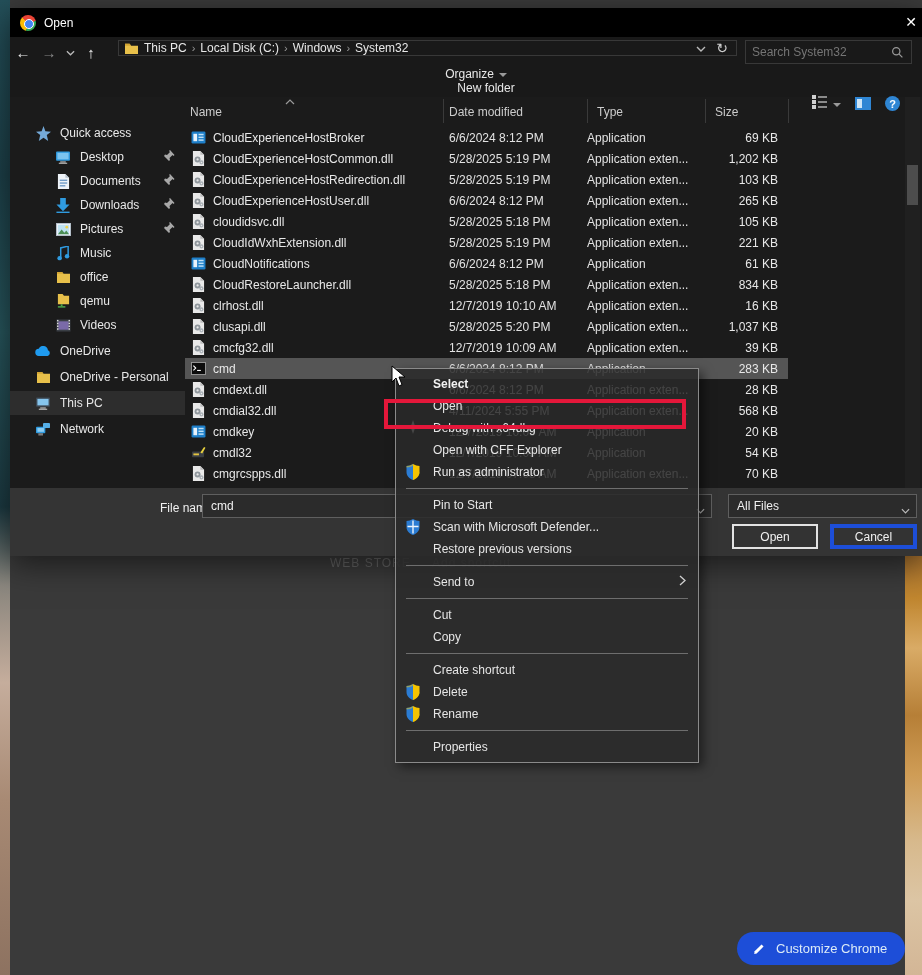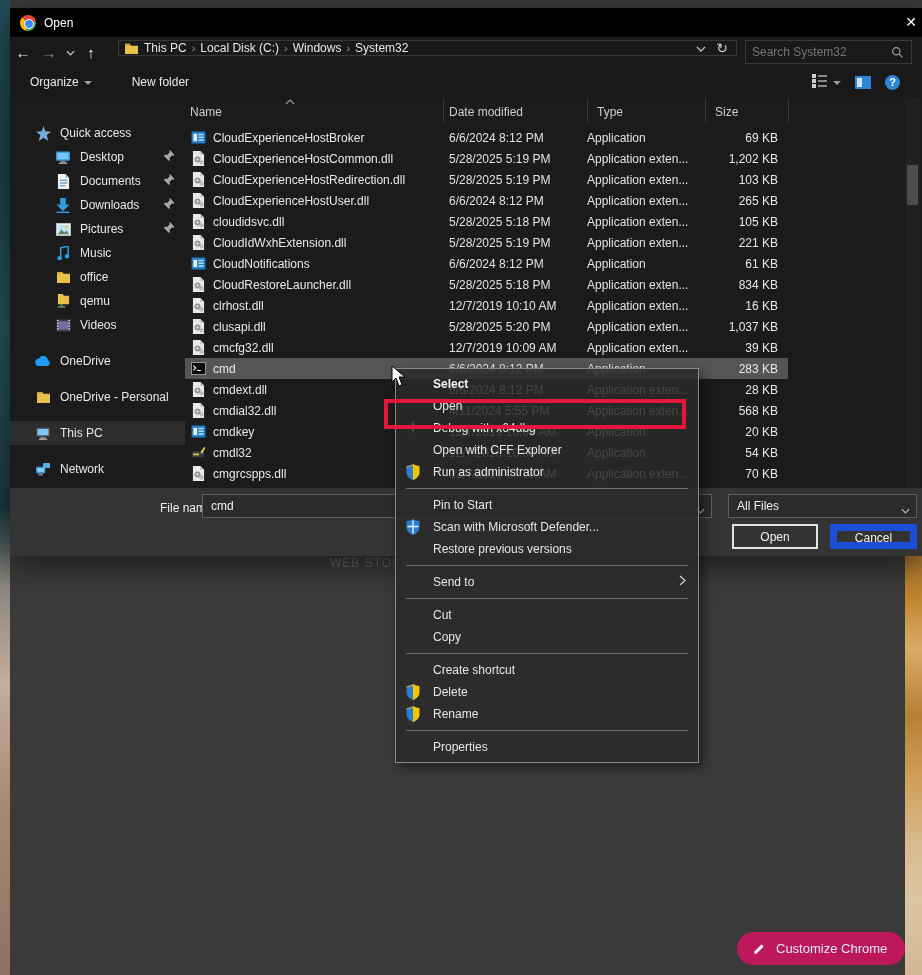--- a/index.html
+++ b/index.html
@@ -14,21 +14,21 @@
     background:linear-gradient(180deg,#24505a 0%,#1d4049 18%,#27555c 34%,#1c3a42 52%,#89857d 60%,#c5ad9c 70%,#a88a74 82%,#8d7260 100%);
   }
   .fur-strip {
     position:absolute; right:0; top:556px; width:17px; height:419px; z-index:0;
     background:linear-gradient(180deg,#a8722f 0%,#c0862f 10%,#d9ab66 22%,#b67f37 38%,#cf9c55 52%,#d7b98c 68%,#dcc5a4 82%,#d3b696 100%);
   }
   .page-faint-text { position:absolute; top:556px; color:#626262; font-size:12px; z-index:1; letter-spacing:1px; }
   
   .customize-pill {
     position:absolute; left:737px; top:932px; height:33px; padding:0 18px 0 14px; z-index:2;
-    background:#be185d; border-radius:17px; display:flex; align-items:center; gap:9px;
+    background:#1d4ed8; border-radius:17px; display:flex; align-items:center; gap:9px;
     color:#dcebf7; font-size:13px; cursor:pointer; border:none;
   }
   
   .dialog {
     position:absolute; left:10px; top:8px; width:912px; height:548px; z-index:3;
     background:#1b1b1b; box-shadow:0 8px 30px rgba(0,0,0,.55);
   }
   .titlebar { position:absolute; left:0; top:0; right:0; height:29px; background:#000; display:flex; align-items:center; padding-left:10px; gap:8px; }
   .chrome-logo { width:16px; height:16px; border-radius:50%;
     background:conic-gradient(from -45deg,#ea4335 0 120deg,#4285f4 0 121deg,#34a853 0 240deg,#fbbc05 0 360deg); position:relative; }
@@ -41,32 +41,32 @@
   .nav-arrow.dim { color:#8a8a8a; }
   .nav-chev { width:16px; text-align:center; cursor:pointer; }
   .addressbar { position:absolute; left:108px; top:3px; width:619px; height:16px; background:#191919; border:1px solid #383838; display:flex; align-items:center; padding:0 4px; }
   .crumb { color:#e8e8e8; padding:0 5px; cursor:pointer; white-space:nowrap; }
   .crumb-sep { color:#9a9a9a; font-size:11px; }
   .addr-right { margin-left:auto; display:flex; align-items:center; gap:10px; padding-right:4px; }
   .refresh-glyph { color:#cfcfcf; font-size:14px; cursor:pointer; }
   .searchbox { position:absolute; left:735px; top:3px; width:167px; height:24px; background:#191919; border:1px solid #383838; display:flex; align-items:center; padding:0 6px; }
   .searchbox input { flex:1; background:transparent; border:none; outline:none; color:#e5e5e5; font-size:12px; font-family:inherit; min-width:0; }
   
-  .cmdbar { position:absolute; left:0; top:59px; right:0; height:30px; background:#191919; display:flex; align-items:center; }
+  .cmdbar { position:absolute; left:0; top:59px; right:0; height:30px; background:#191919; display:flex; align-items:center;flex-direction:column; }
   .cmd-item { color:#e8e8e8; display:flex; align-items:center; gap:5px; cursor:pointer; }
   .cmdbar-right { margin-left:auto; display:flex; align-items:center; gap:14px; padding-right:22px; }
   .viewlist-glyph { display:inline-block; }
   .pane-glyph { width:16px; height:13px; background:#2f86d4; position:relative; display:inline-block; }
   .pane-glyph::after { content:""; position:absolute; left:2px; top:2px; width:5px; height:9px; background:#cfe6f7; }
   .help-glyph { width:15px; height:15px; border-radius:50%; background:#2f86d4; color:#fff; font-size:11px; font-weight:bold; display:flex; align-items:center; justify-content:center; }
   
   .sidebar { position:absolute; left:0; top:89px; width:175px; bottom:68px; background:#1b1b1b; padding-top:24px; overflow:hidden; }
   .side-item { height:24px; display:flex; align-items:center; gap:9px; padding-left:25px; cursor:pointer; position:relative; color:#e8e8e8; }
   .side-item.lvl1 { padding-left:45px; }
-  .side-item.gap { margin-top:12px; }
+  .side-item.gap { margin-top:2px; }
   .side-item.selected { background:#2d2d2d; }
   .side-pin { position:absolute; right:10px; top:5px; }
   
   .list-header { position:absolute; left:175px; top:89px; width:720px; height:30px; color:#cccccc; }
   .hdr-cell { position:absolute; top:8px; font-size:12px; cursor:pointer; }
   .hdr-divider { position:absolute; top:2px; width:1px; height:24px; background:#3a3a3a; }
   .sort-caret { position:absolute; left:100px; top:-3px; }
   .rows { position:absolute; left:175px; top:119px; width:603px; }
   .file-row { height:21px; display:flex; align-items:center; cursor:pointer; }
   .file-row.selected { background:#555555; }
@@ -77,21 +77,21 @@
   .list-scrollbar { position:absolute; right:2px; top:89px; width:15px; bottom:68px; background:#202020; }
   .list-thumb { position:absolute; left:2px; top:68px; width:11px; height:40px; background:#4d4d4d; cursor:pointer; }
   
   .footer { position:absolute; left:0; right:0; bottom:0; height:68px; background:#343434; }
   .fn-label { position:absolute; left:150px; top:13px; color:#efefef; }
   .fn-input { position:absolute; left:192px; top:6px; width:510px; height:24px; background:#2b2b2b; border:1px solid #5f5f5f; color:#f0f0f0; display:flex; align-items:center; padding:0 8px; }
   .fn-chev { position:absolute; right:6px; top:8px; }
   .ft-select { position:absolute; left:718px; top:6px; width:189px; height:24px; background:#2b2b2b; border:1px solid #5f5f5f; color:#f0f0f0; display:flex; align-items:center; padding:0 8px; cursor:pointer; }
   .btn { position:absolute; top:36px; height:25px; background:#333333; color:#f0f0f0; font-size:12px; font-family:inherit; cursor:pointer; }
   .btn-open { left:722px; width:86px; border:2px solid #e3e3e3; }
-  .btn-cancel { left:820px; width:87px; border:7px solid #1d4ed8; }
+  .btn-cancel { left:820px; width:87px; border:4px solid #1d4ed8; }
   
   .ctx-menu { position:absolute; left:395px; top:368px; width:304px; z-index:10;
     background:rgba(42,42,42,0.86); border:1px solid #8a8a8a; padding:4px 0; box-shadow:4px 4px 10px rgba(0,0,0,.5); }
   .ctx-item { height:22px; display:flex; align-items:center; color:#e6e6e6; padding-left:37px; position:relative; cursor:pointer; }
   .ctx-item.bold { font-weight:bold; color:#f2f2f2; }
   .ctx-icon { position:absolute; left:10px; top:3px; width:16px; height:16px; }
   .ctx-sub { position:absolute; right:12px; top:4px; }
   .ctx-sep { height:1px; background:#6e6e6e; margin:5px 10px; }
   
   .red-box { position:absolute; left:384px; top:399px; width:302px; height:30px; border:4px solid #e4173a; z-index:11; }

